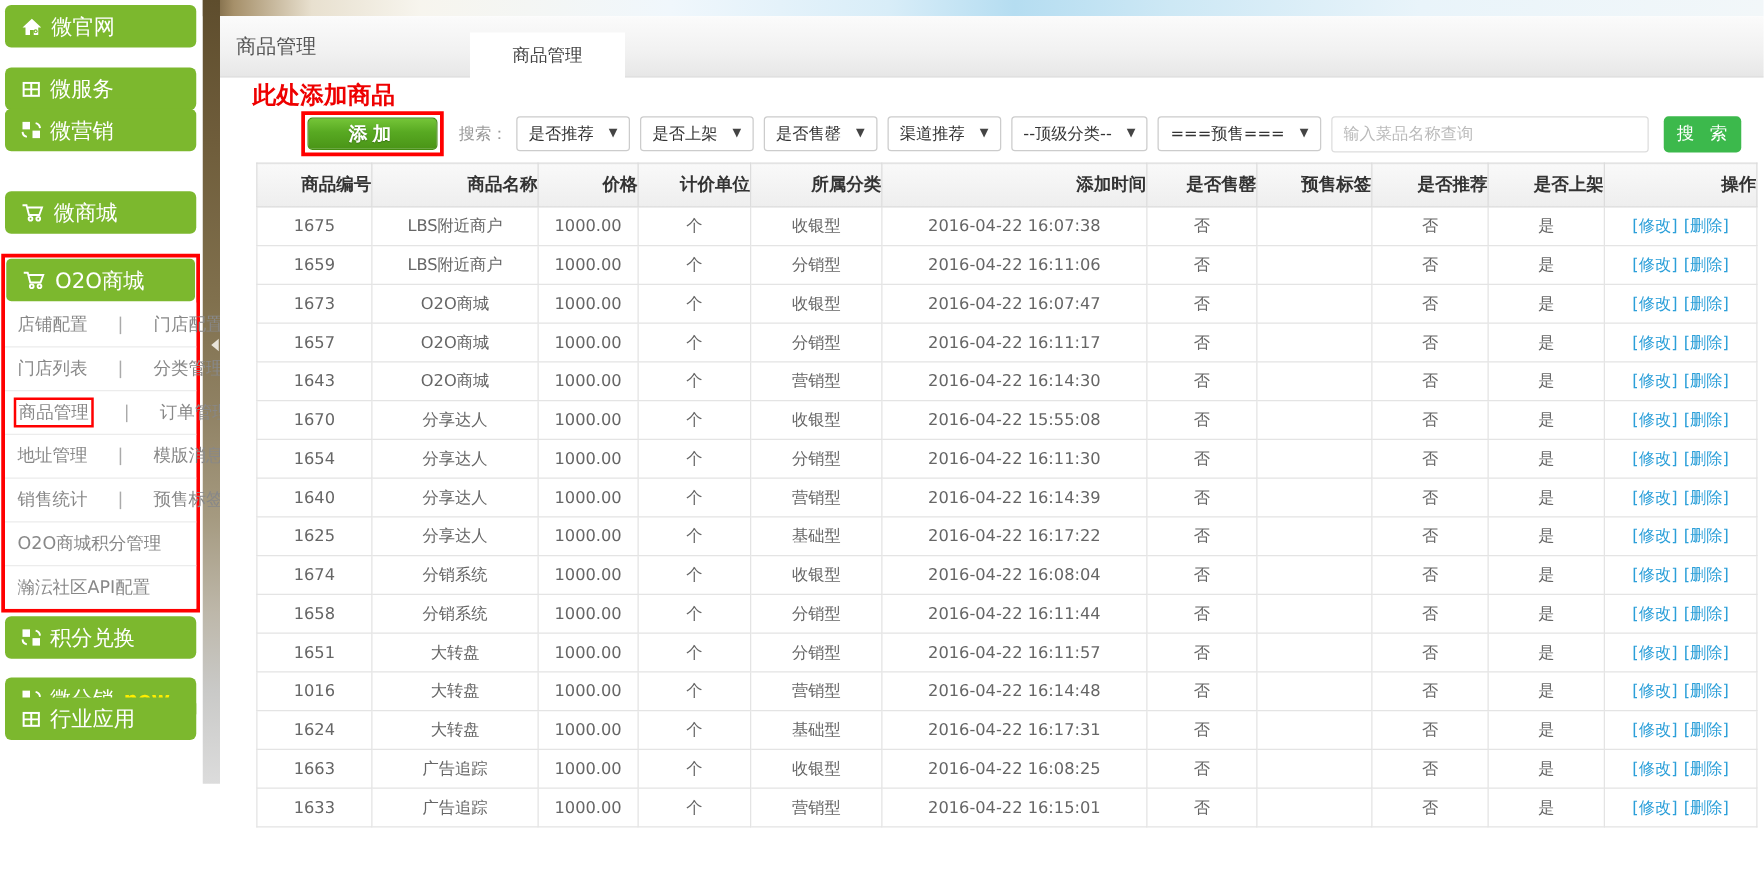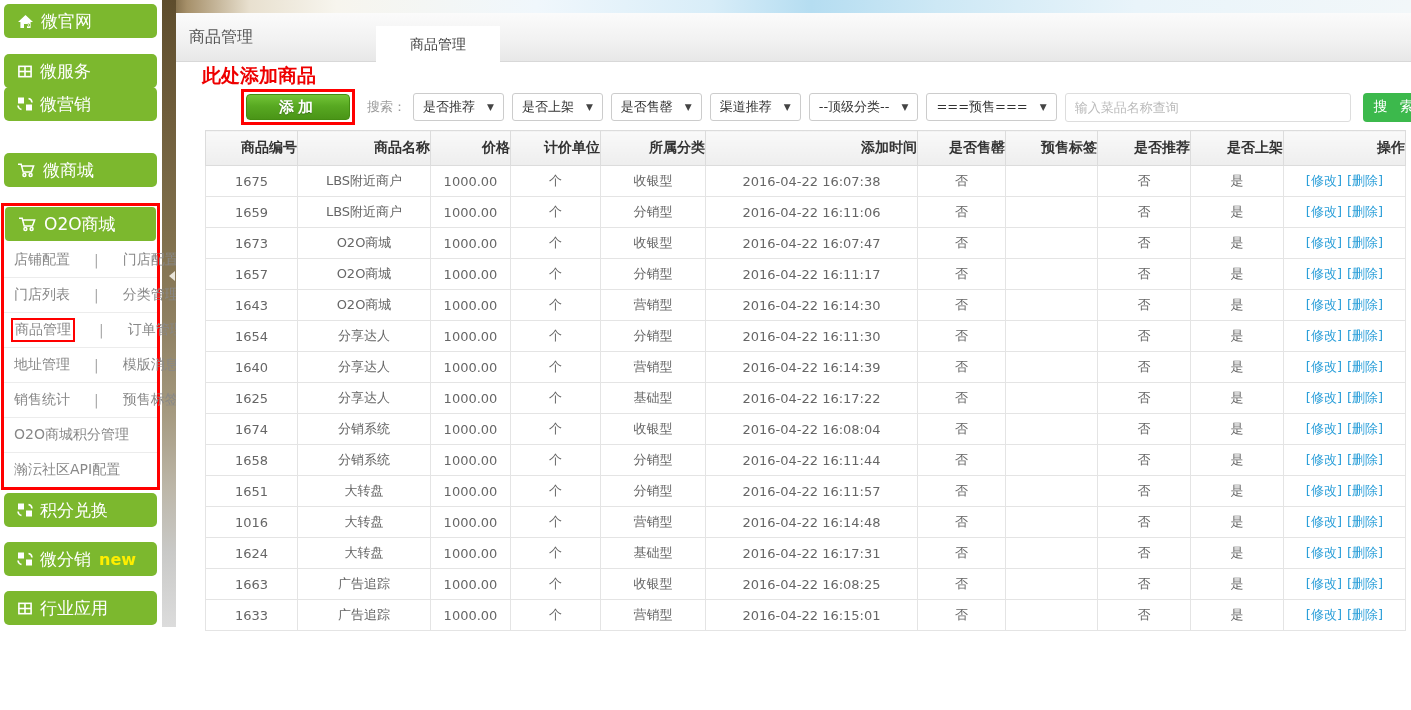--- a/index.html
+++ b/index.html
@@ -86,21 +86,21 @@
     text-shadow:0 1px 1px rgba(0,0,0,.25);
   }
   .search-label { color:#999; font-size:13px; margin-right:7px; white-space:nowrap; }
   .sel {
     height:28px; border:1px solid #ccc; border-radius:3px; background:#fff;
     display:flex; align-items:center; padding:0 9px;
     font-size:13px; color:#333; margin-right:8px; cursor:pointer; white-space:nowrap;
   }
   .sel .arrow { margin-left:12px; font-size:9px; color:#444; }
   .search-input {
-    width:286px; height:29px; border:1px solid #ddd; border-radius:3px;
+    width:254px; height:29px; border:1px solid #ddd; border-radius:3px;
     padding:0 9px; font-size:13px; color:#333; margin-right:12px; outline:none;
     font-family:inherit;
   }
   .search-input::placeholder { color:#bbb; }
   .search-btn {
     width:62px; height:29px; background:#3cb94c; border-radius:4px;
     color:#fff; font-size:14px; display:flex; align-items:center; justify-content:center;
     cursor:pointer; letter-spacing:4px; padding-left:4px;
   }
   
@@ -239,21 +239,21 @@
           <svg width="16" height="16" viewBox="0 0 16 16">
             <rect x="1" y="1.5" width="6" height="6" fill="#fff"></rect>
             <rect x="9" y="8.5" width="6" height="6" fill="#fff"></rect>
             <path d="M11.5 2.5 a4.5 4.5 0 0 1 3.5 4" stroke="#fff" stroke-width="1.6" fill="none"></path>
             <path d="M4.5 13.5 a4.5 4.5 0 0 1 -3.5 -4" stroke="#fff" stroke-width="1.6" fill="none"></path>
           </svg>
         </span>
         <span>微分销</span>
         <span class="badge">new</span>
       </div>
-      <div class="sbtn" style="top: 591px;">
+      <div class="sbtn" style="top: 558px;">
         <span class="icn">
           <svg width="16" height="15" viewBox="0 0 16 16">
             <g stroke="#fff" stroke-width="1.7" fill="none">
               <rect x="1.5" y="2.5" width="13" height="11"></rect>
               <line x1="8" y1="2.5" x2="8" y2="13.5"></line>
               <line x1="1.5" y1="8" x2="14.5" y2="8"></line>
             </g>
           </svg>
         </span>
         <span>行业应用</span>
@@ -394,20 +394,33 @@
             <td>个</td>
             <td>营销型</td>
             <td>2016-04-22 16:14:30</td>
             <td>否</td>
             <td></td>
             <td>否</td>
             <td>是</td>
             <td><a class="op">[修改]</a><a class="op">[删除]</a></td>
           </tr>
           <tr>
+            <td>1670</td>
+            <td>分享达人</td>
+            <td>1000.00</td>
+            <td>个</td>
+            <td>收银型</td>
+            <td>2016-04-22 15:55:08</td>
+            <td>否</td>
+            <td></td>
+            <td>否</td>
+            <td>是</td>
+            <td><a class="op">[修改]</a><a class="op">[删除]</a></td>
+          </tr>
+          <tr>
             <td>1654</td>
             <td>分享达人</td>
             <td>1000.00</td>
             <td>个</td>
             <td>分销型</td>
             <td>2016-04-22 16:11:30</td>
             <td>否</td>
             <td></td>
             <td>否</td>
             <td>是</td>

